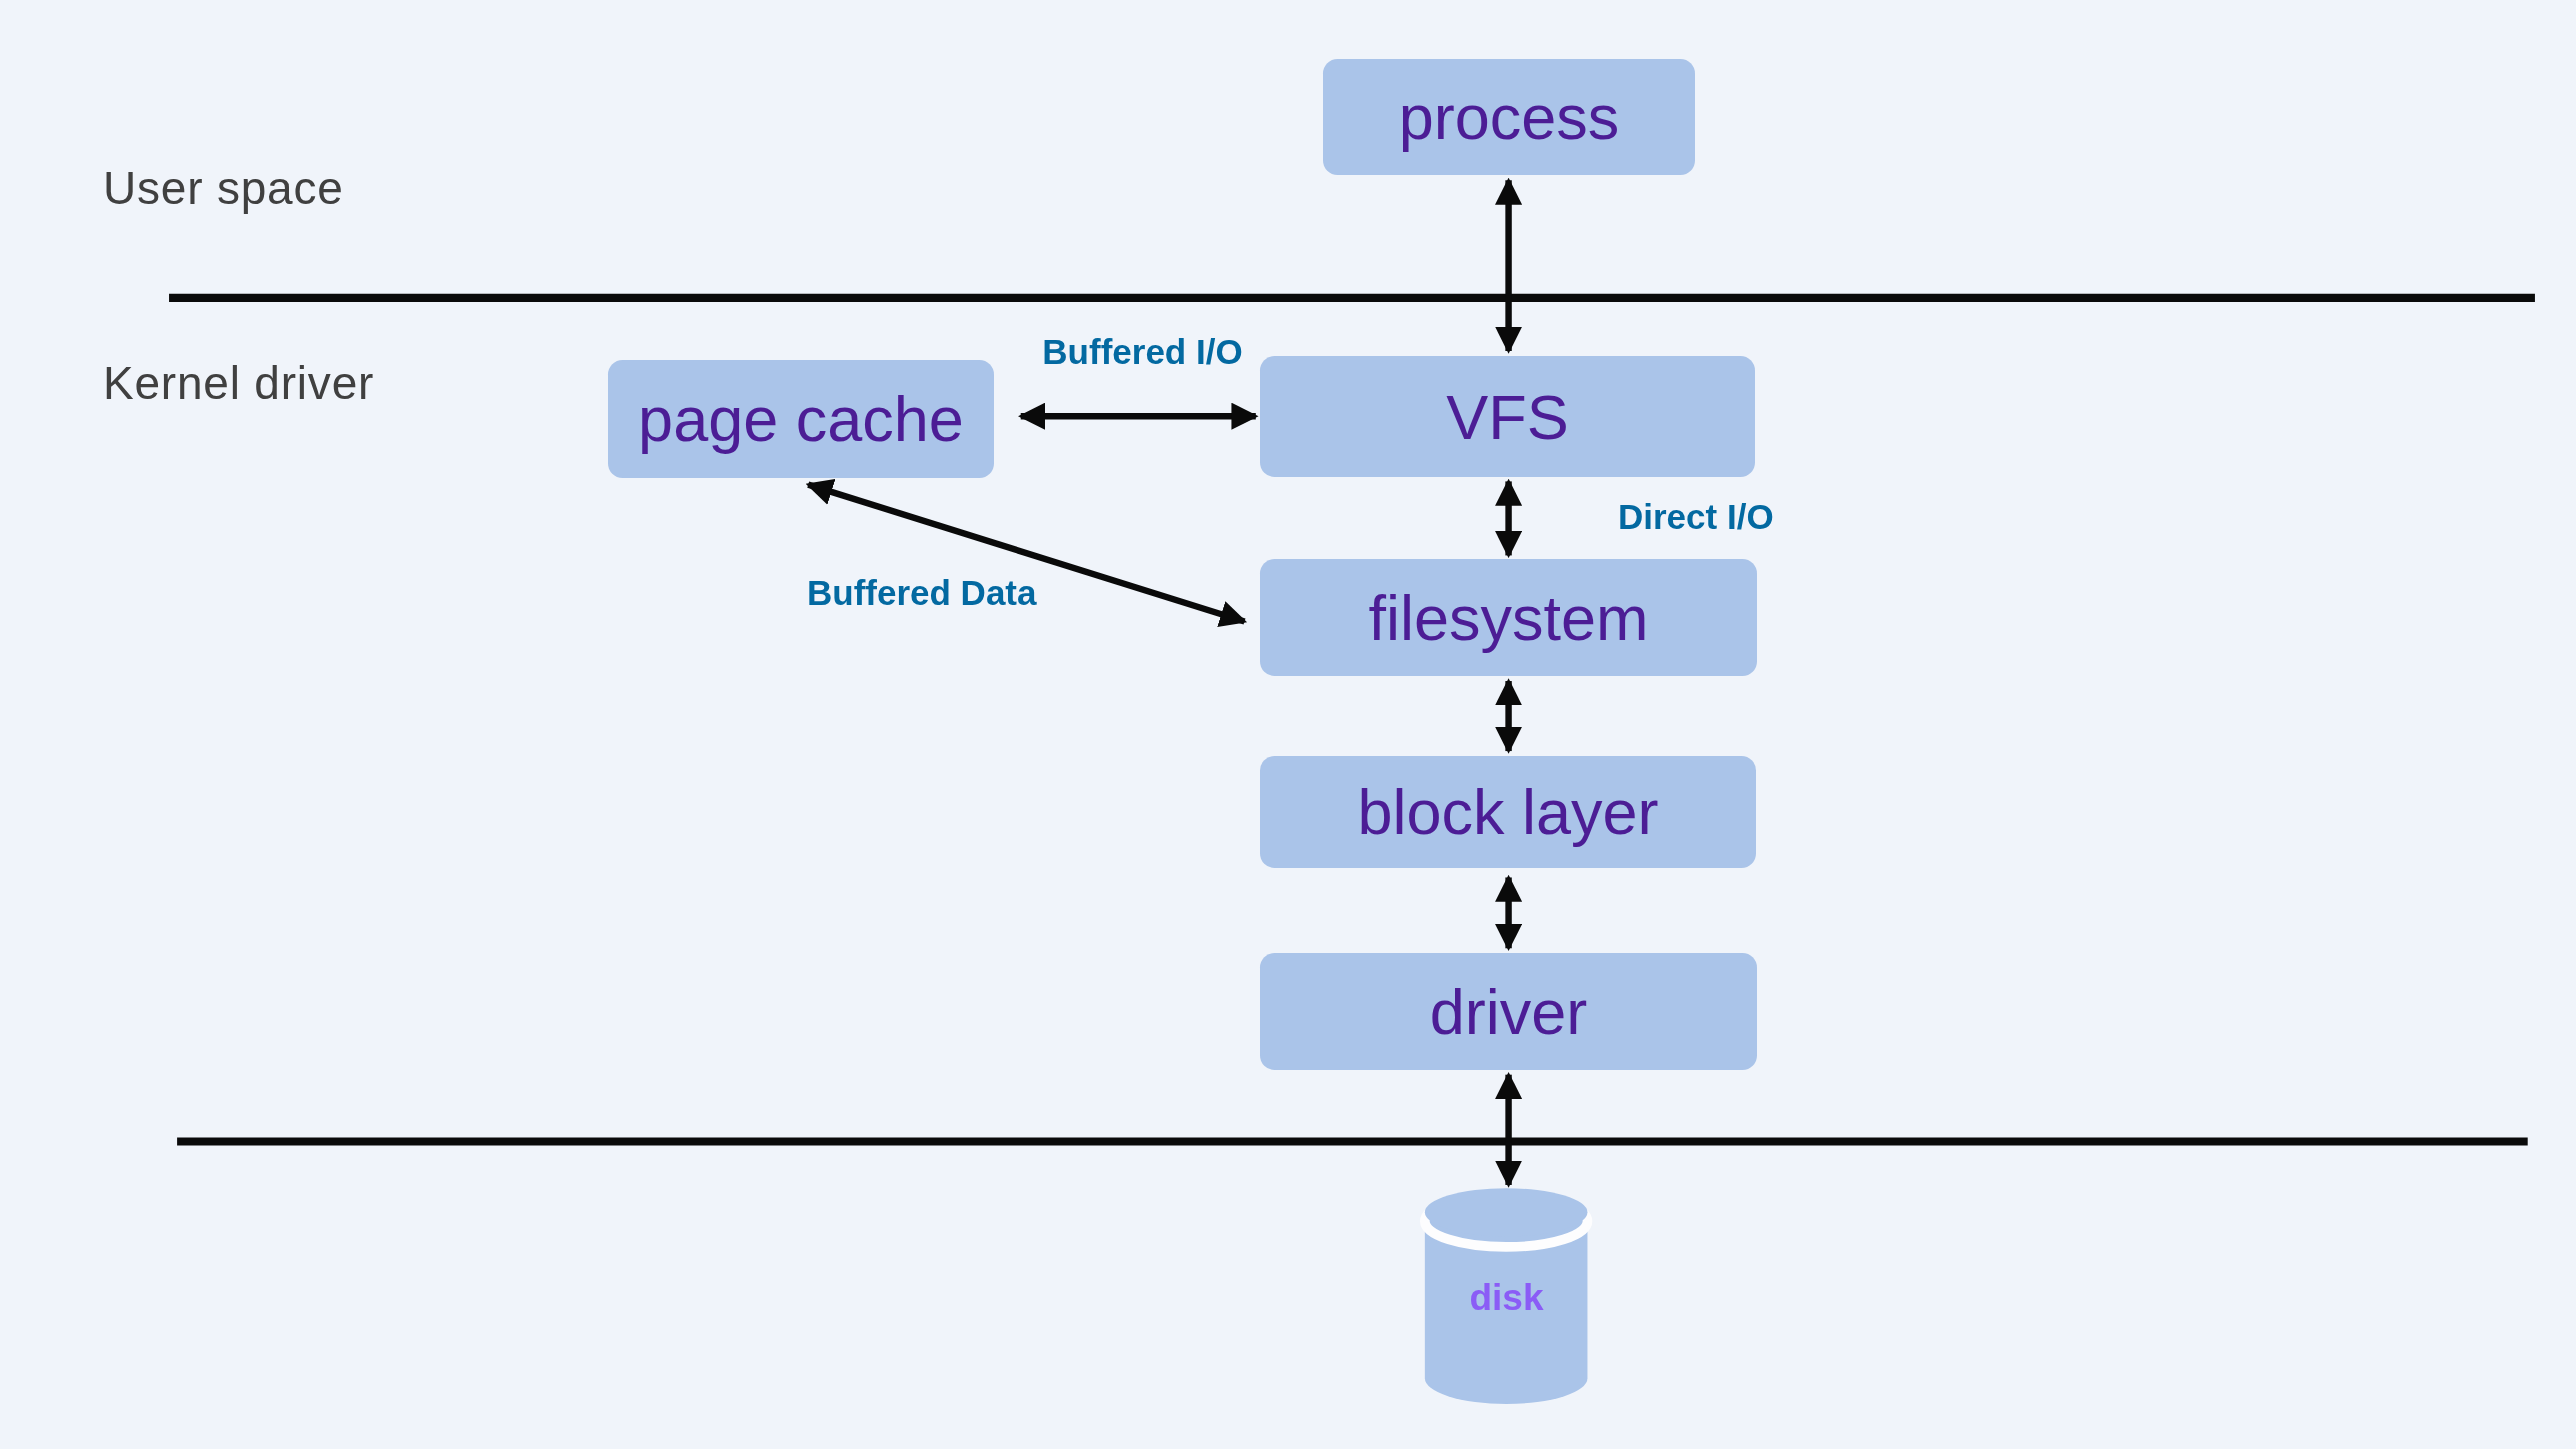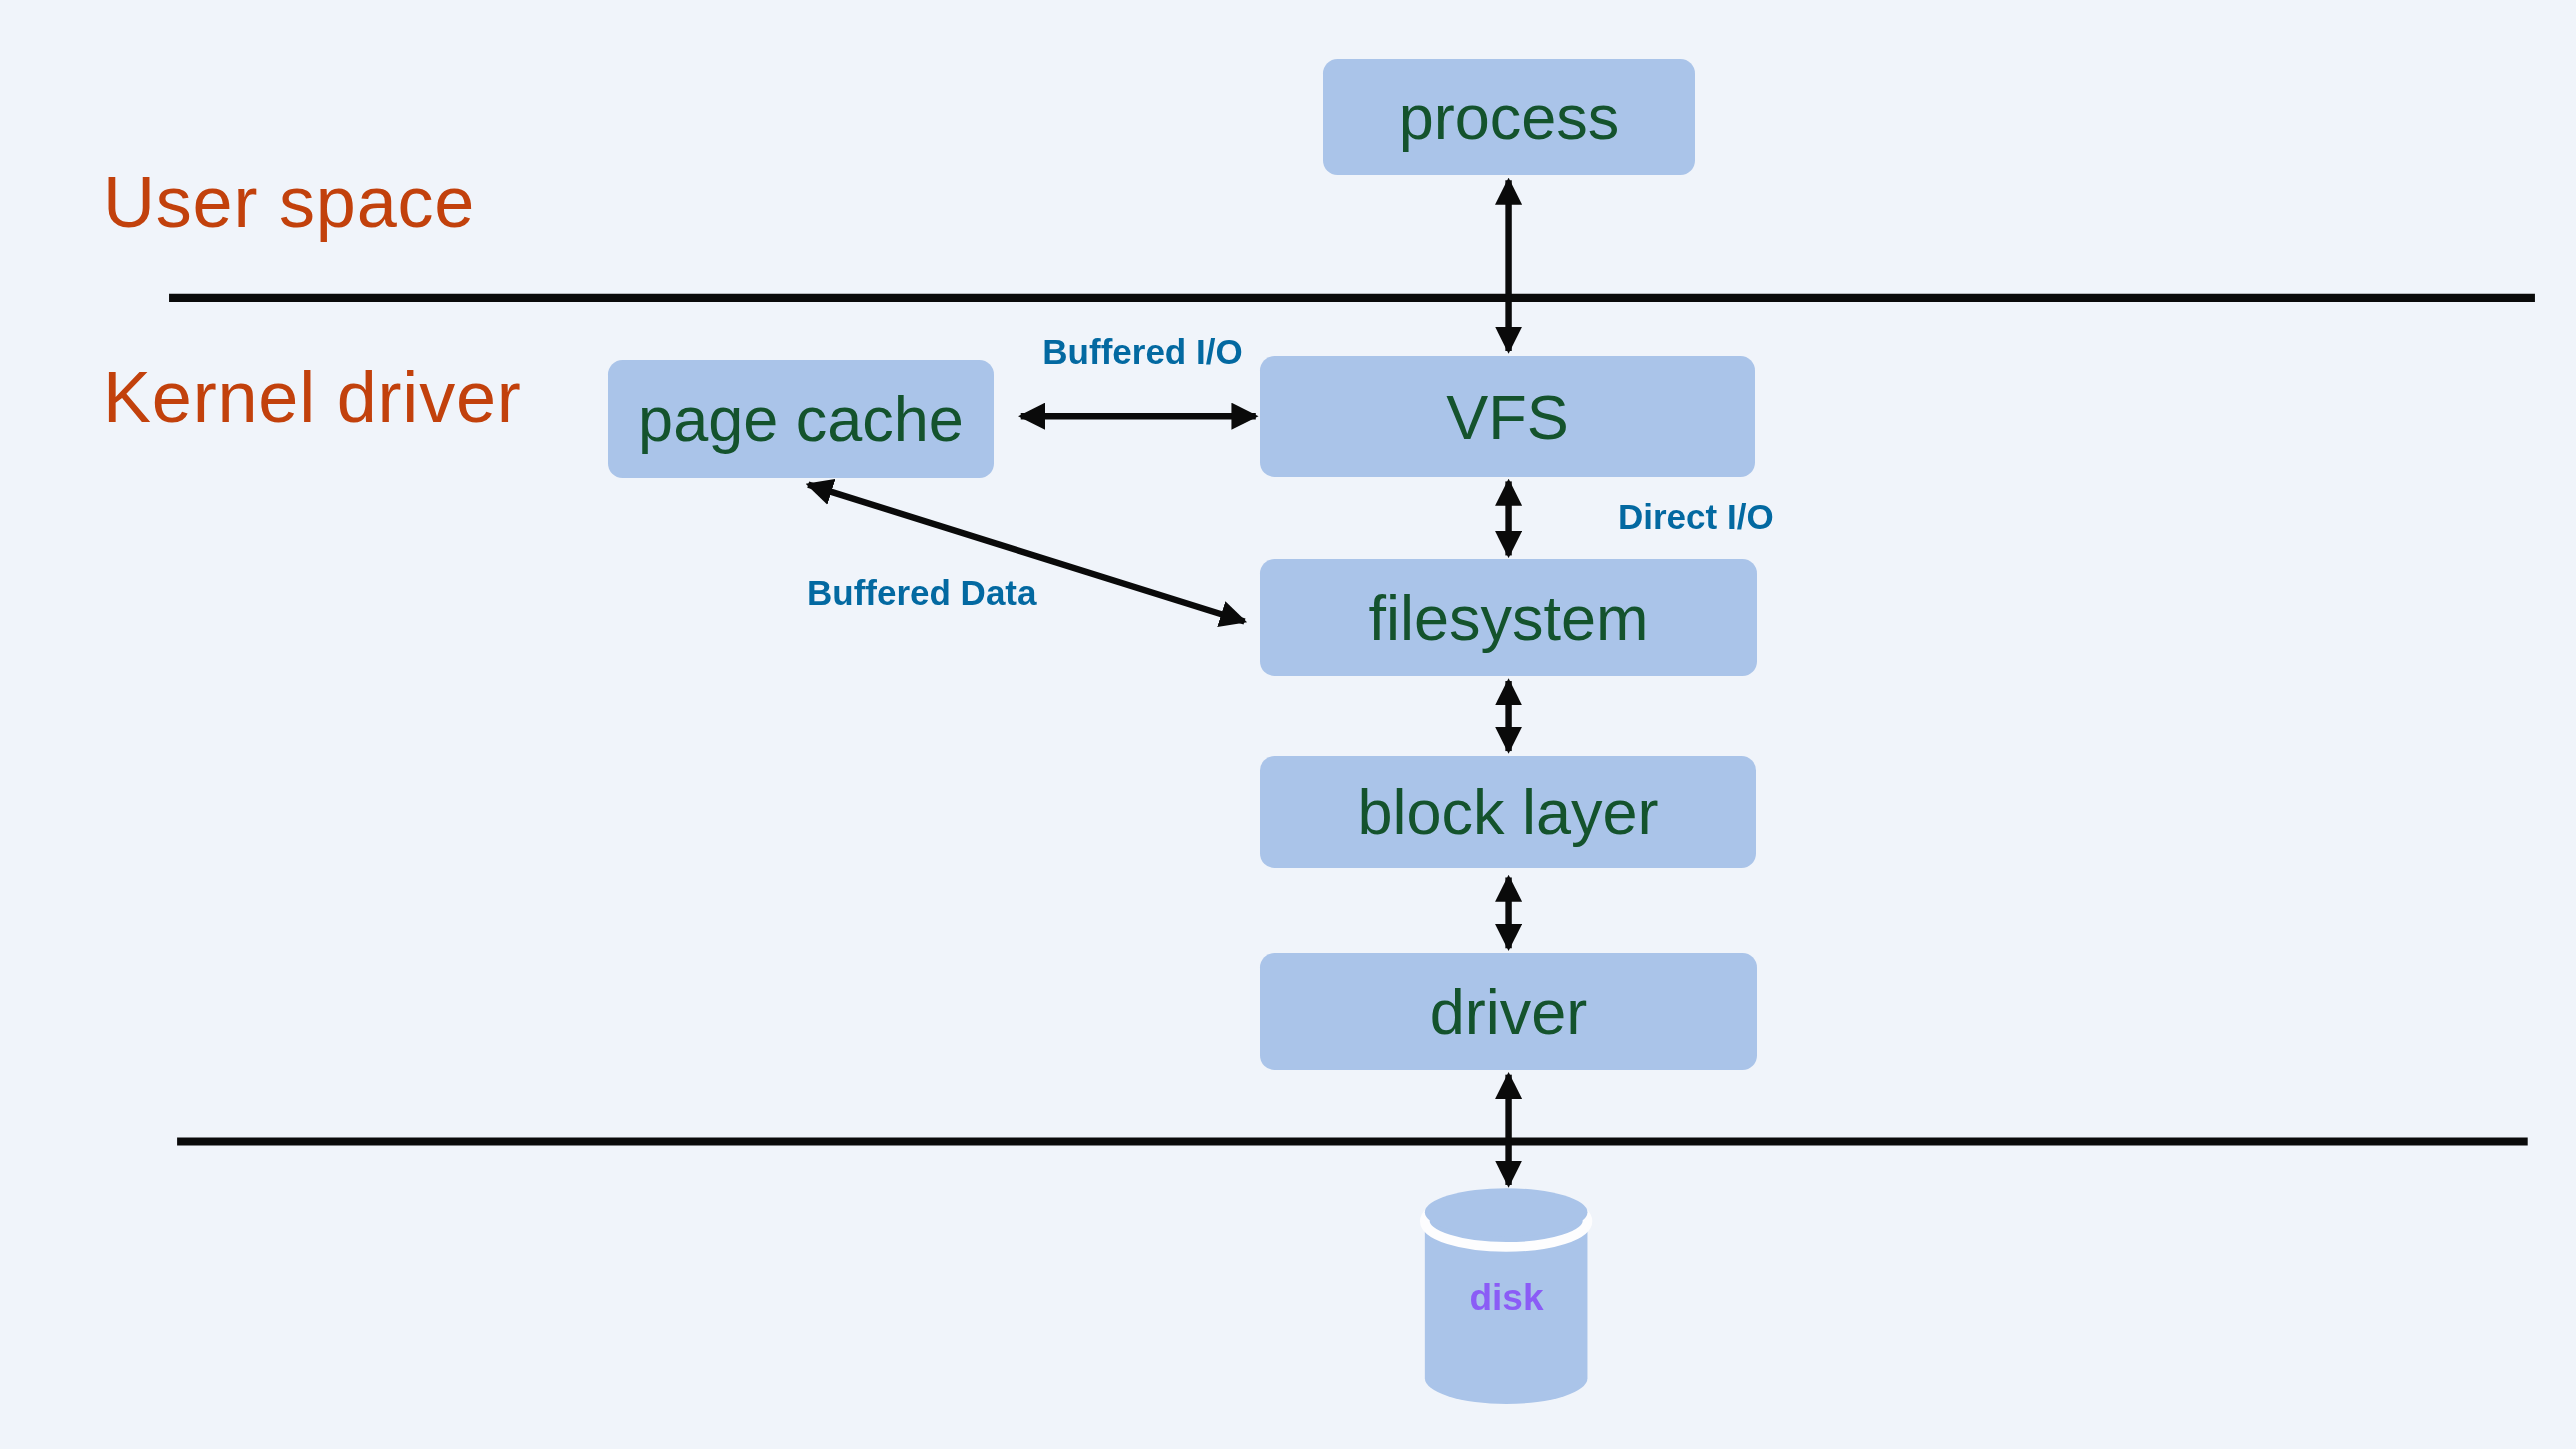--- a/index.html
+++ b/index.html
@@ -15,37 +15,37 @@
 
   .layer-svg {
     position: absolute;
     inset: 0;
     width: 100%;
     height: 100%;
   }
 
   .region-label {
     position: absolute;
-    font-size: 72px;
+    font-size: 46px;
     font-weight: 400;
-    color: #c2410c;
+    color: #404040;
     letter-spacing: 0.8px;
     white-space: nowrap;
   }
 
   .node {
     position: absolute;
     background: #aac4e9;
     border-radius: 14.5px;
     display: flex;
     align-items: center;
     justify-content: center;
     font-size: 63px;
     font-weight: 400;
-    color: #14532d;
+    color: #4c1d95;
     white-space: nowrap;
   }
 
   .edge-label {
     position: absolute;
     font-size: 35px;
     font-weight: 700;
     color: #0369a1;
     white-space: nowrap;
   }

